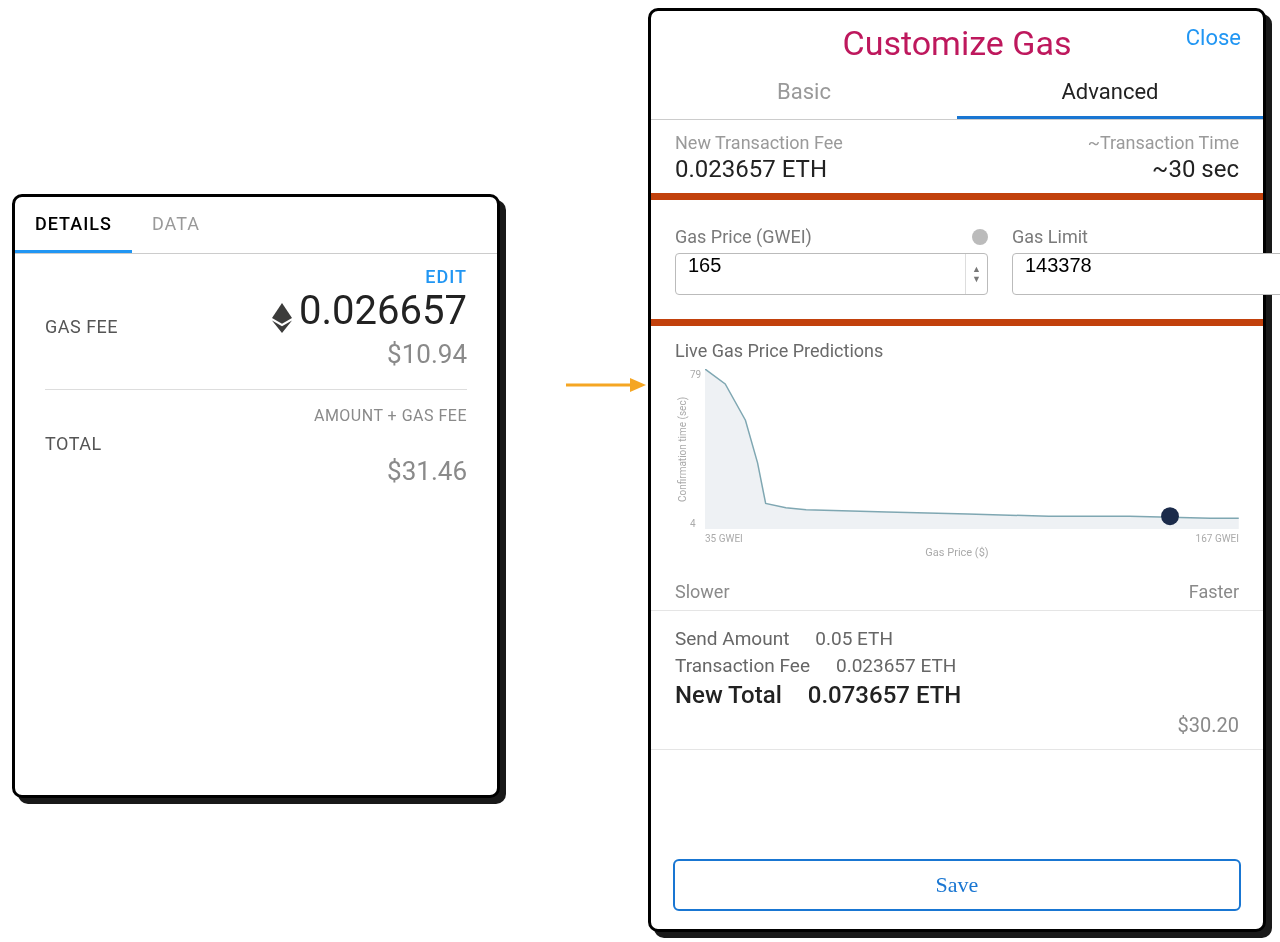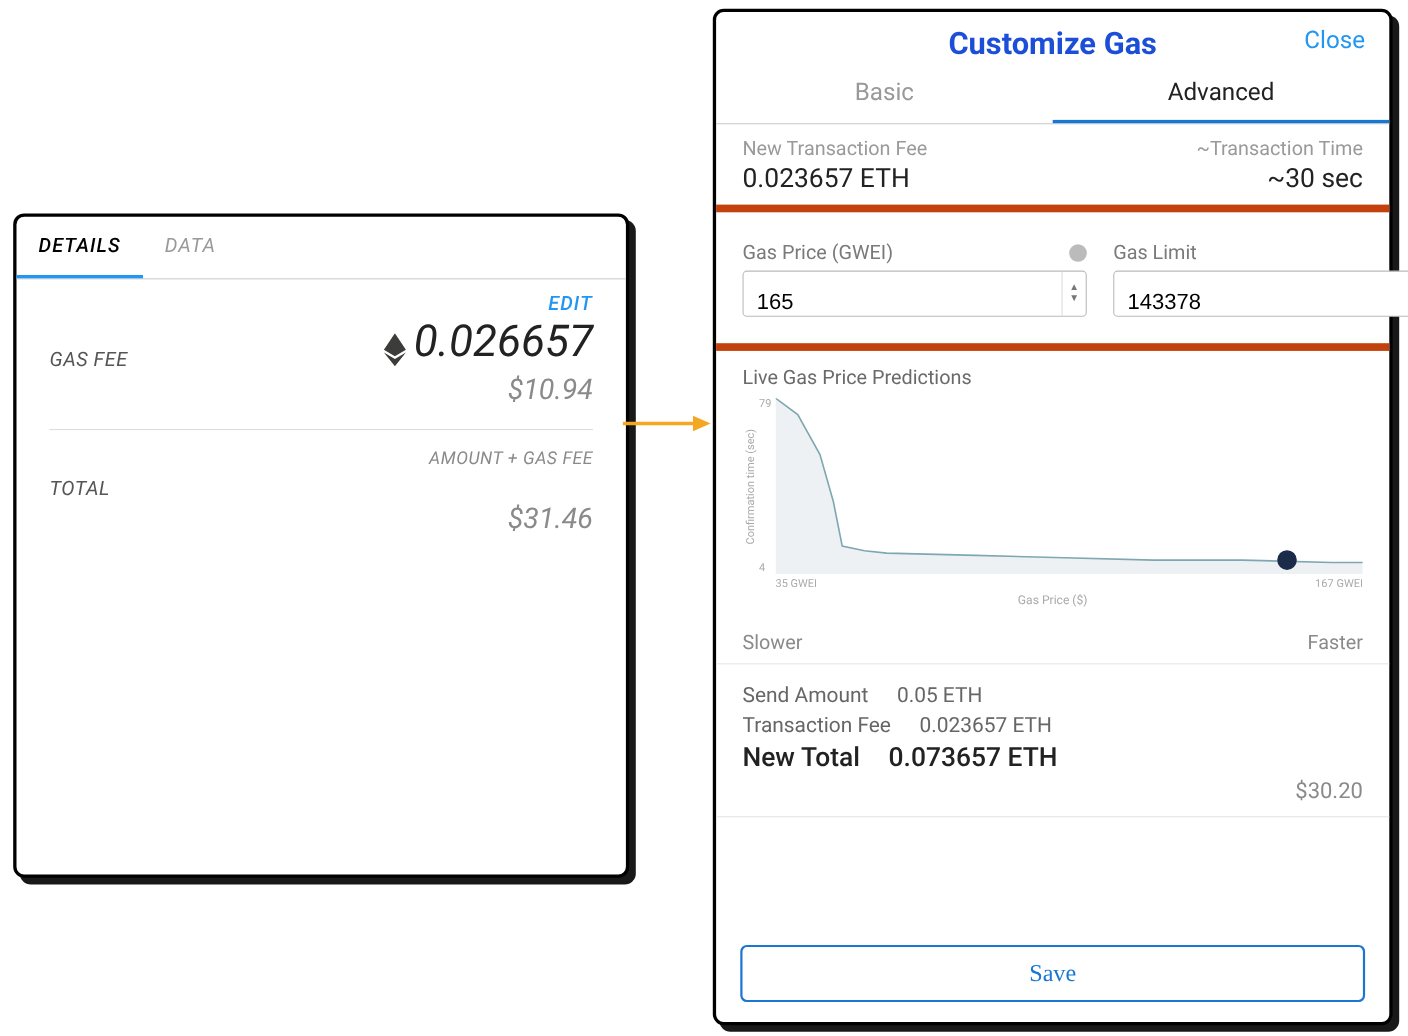--- a/index.html
+++ b/index.html
@@ -14,25 +14,24 @@
     position: absolute;
     background: #fff;
     border: 3px solid #000;
     border-radius: 10px;
     box-shadow: 6px 6px 0 rgba(0,0,0,0.9);
   }
   
   #left-panel {
     left: 12px;
     top: 194px;
-    width: 560px;
+    width: 488px;
     height: 604px;
     display: flex;
     flex-direction: column;
-    font-style: italic;
   }
   .tabs {
     display: flex;
     border-bottom: 1px solid #ccc;
     padding: 0;
   }
   .tab {
     padding: 16px 20px;
     font-size: 18px;
     letter-spacing: 1px;
@@ -143,23 +142,23 @@
     flex-direction: column;
   }
   .rp-header {
     display: flex;
     align-items: center;
     justify-content: center;
     position: relative;
     padding: 12px 20px 6px;
   }
   .rp-title {
-    font-size: 28px;
-    font-weight: 700;
-    color: #1d4ed8;
+    font-size: 34px;
+    font-weight: 400;
+    color: #be185d;
   }
   .rp-close {
     position: absolute;
     right: 22px;
     top: 14px;
     color: #2196f3;
     font-size: 22px;
     cursor: pointer;
   }
   .rp-tabs {
@@ -195,21 +194,21 @@
     font-size: 18px;
     margin-bottom: 6px;
   }
   .info-icon {
     width: 16px; height: 16px; border-radius: 50%;
     background: #bbb;
     display: inline-block;
   }
   .num-input {
     display: flex;
-    align-items: flex-end;
+    align-items: flex-start;
     border: 1px solid #bbb;
     border-radius: 4px;
     height: 42px;
     background: #fff;
   }
   .num-input input {
     flex: 1;
     border: none;
     outline: none;
     font-size: 20px;

